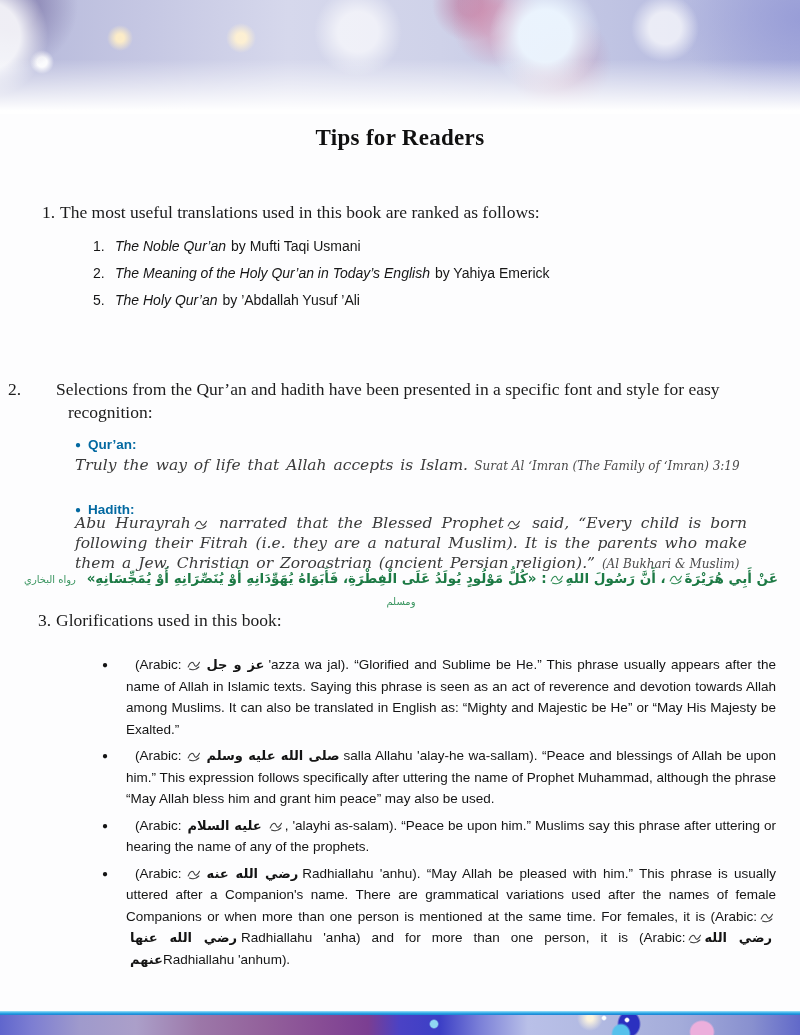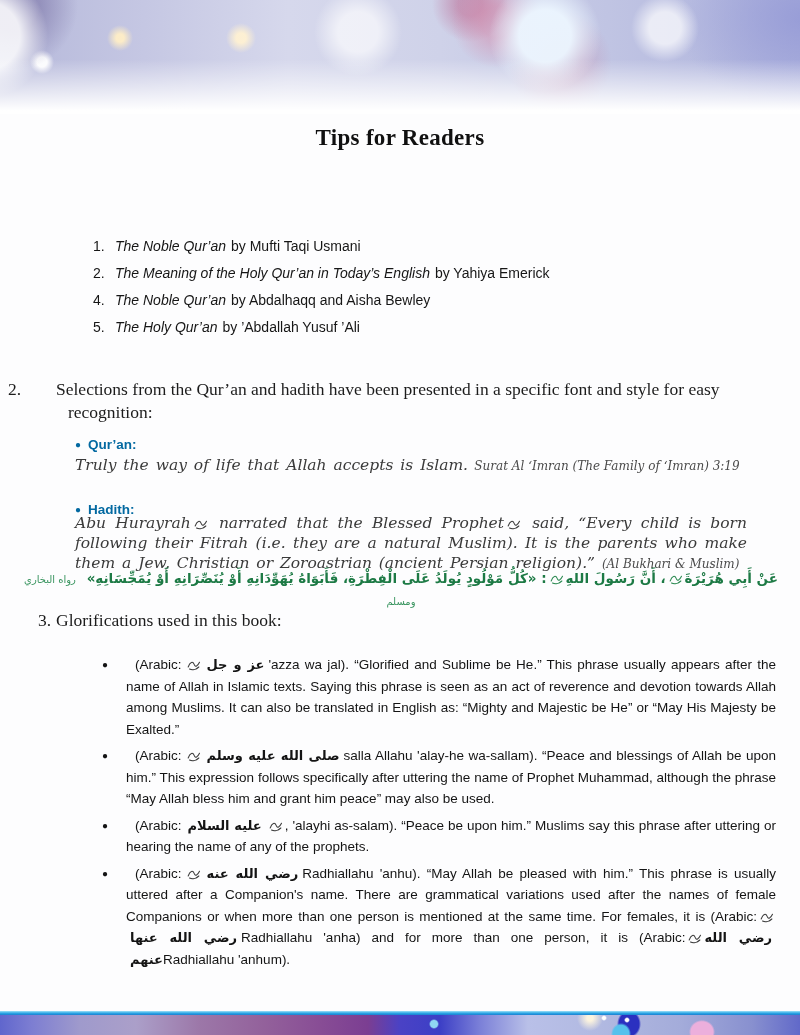--- a/index.html
+++ b/index.html
@@ -138,32 +138,32 @@
 </style>
 </head>
 <body>
 
 <div class="page">
 
   <div class="header-art"></div>
 
   <h1 class="title">Tips for Readers</h1>
 
+  <div class="hitem" id="item1">
+    <span class="num">1.</span><span>The most useful translations used in this book are ranked as follows:</span>
+  </div>
 
   <div class="translist">
     <div class="trow">
       <span class="tnum">1.</span><span class="ttitle">The Noble Qur’an</span><span class="tby">by Mufti Taqi Usmani</span>
     </div>
     <div class="trow">
       <span class="tnum">2.</span><span class="ttitle">The Meaning of the Holy Qur’an in Today’s English</span><span class="tby">by Yahiya Emerick</span>
     </div>
     <div class="trow">
-      <span class="tnum">4.</span><span class="ttitle">The Noble Qur’an</span><span class="tby">by Abdalhaqq and Aisha Bewley</span>
-    </div>
-    <div class="trow">
       <span class="tnum">5.</span><span class="ttitle">The Holy Qur’an</span><span class="tby">by ’Abdallah Yusuf ’Ali</span>
     </div>
   </div>
 
   <div class="hitem" id="item2">
     <span class="num">2.</span><span>Selections from the Qur’an and hadith have been presented in a specific font and style for easy recognition:</span>
   </div>
 
   <div class="bullet-head" id="quran-head">
     <span class="bdot">●</span><b>Qur’an:</b>

